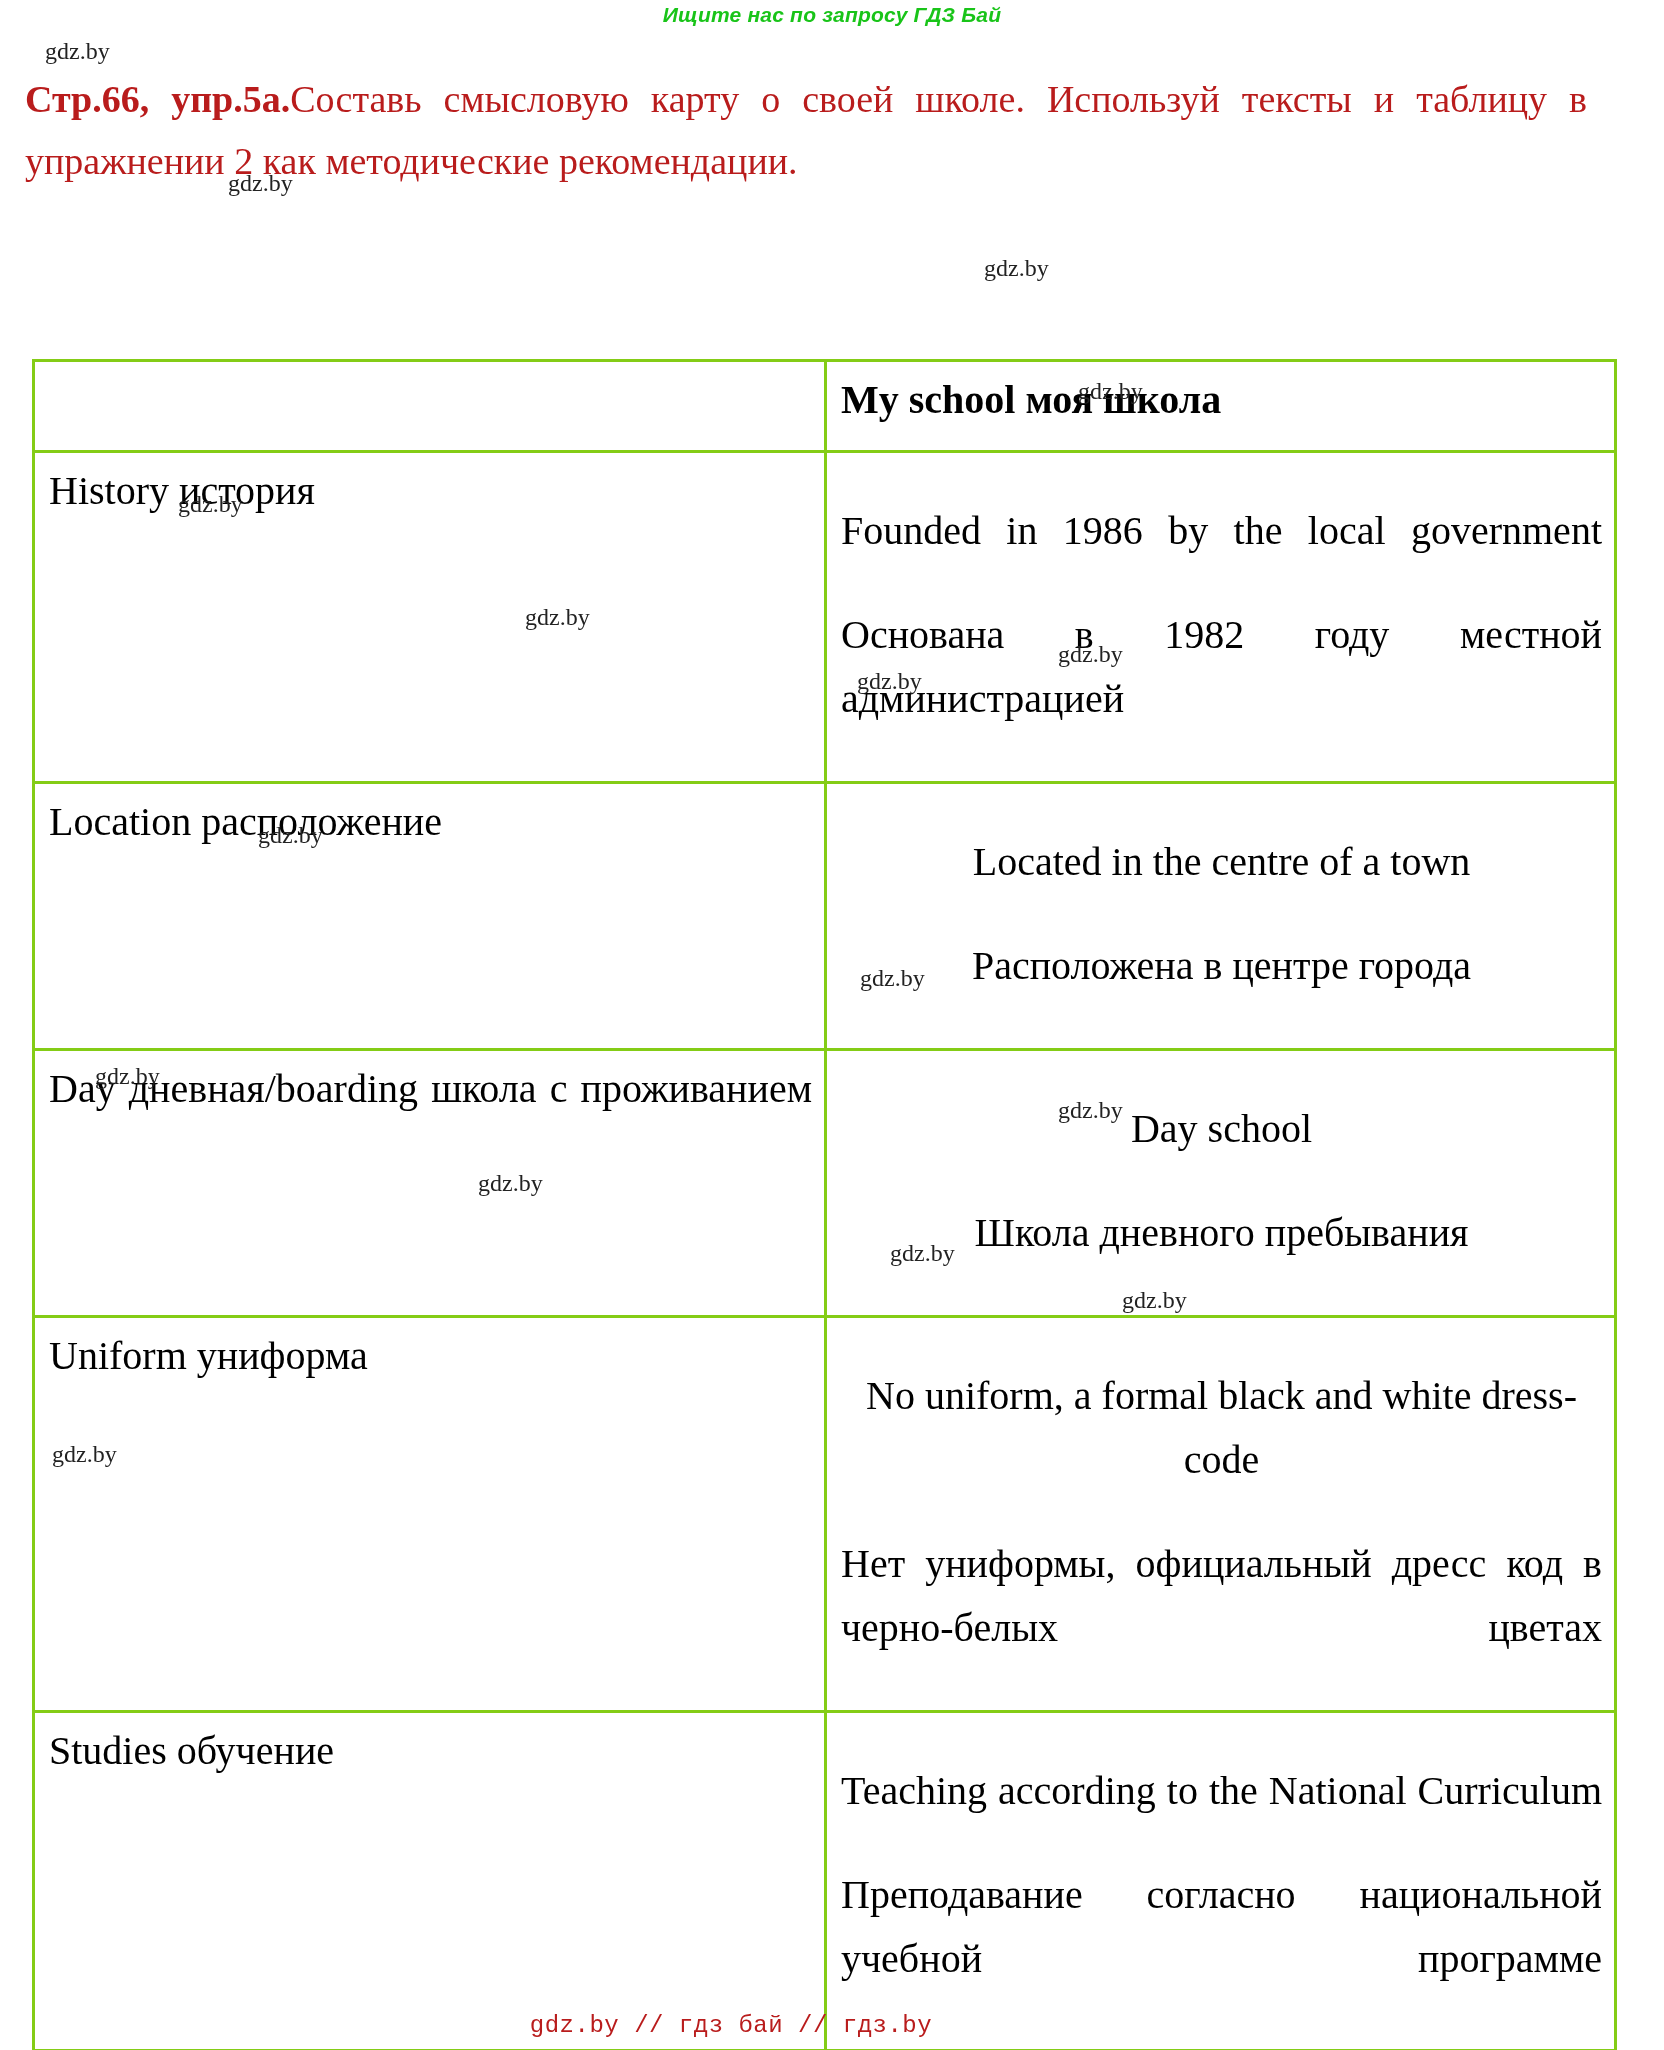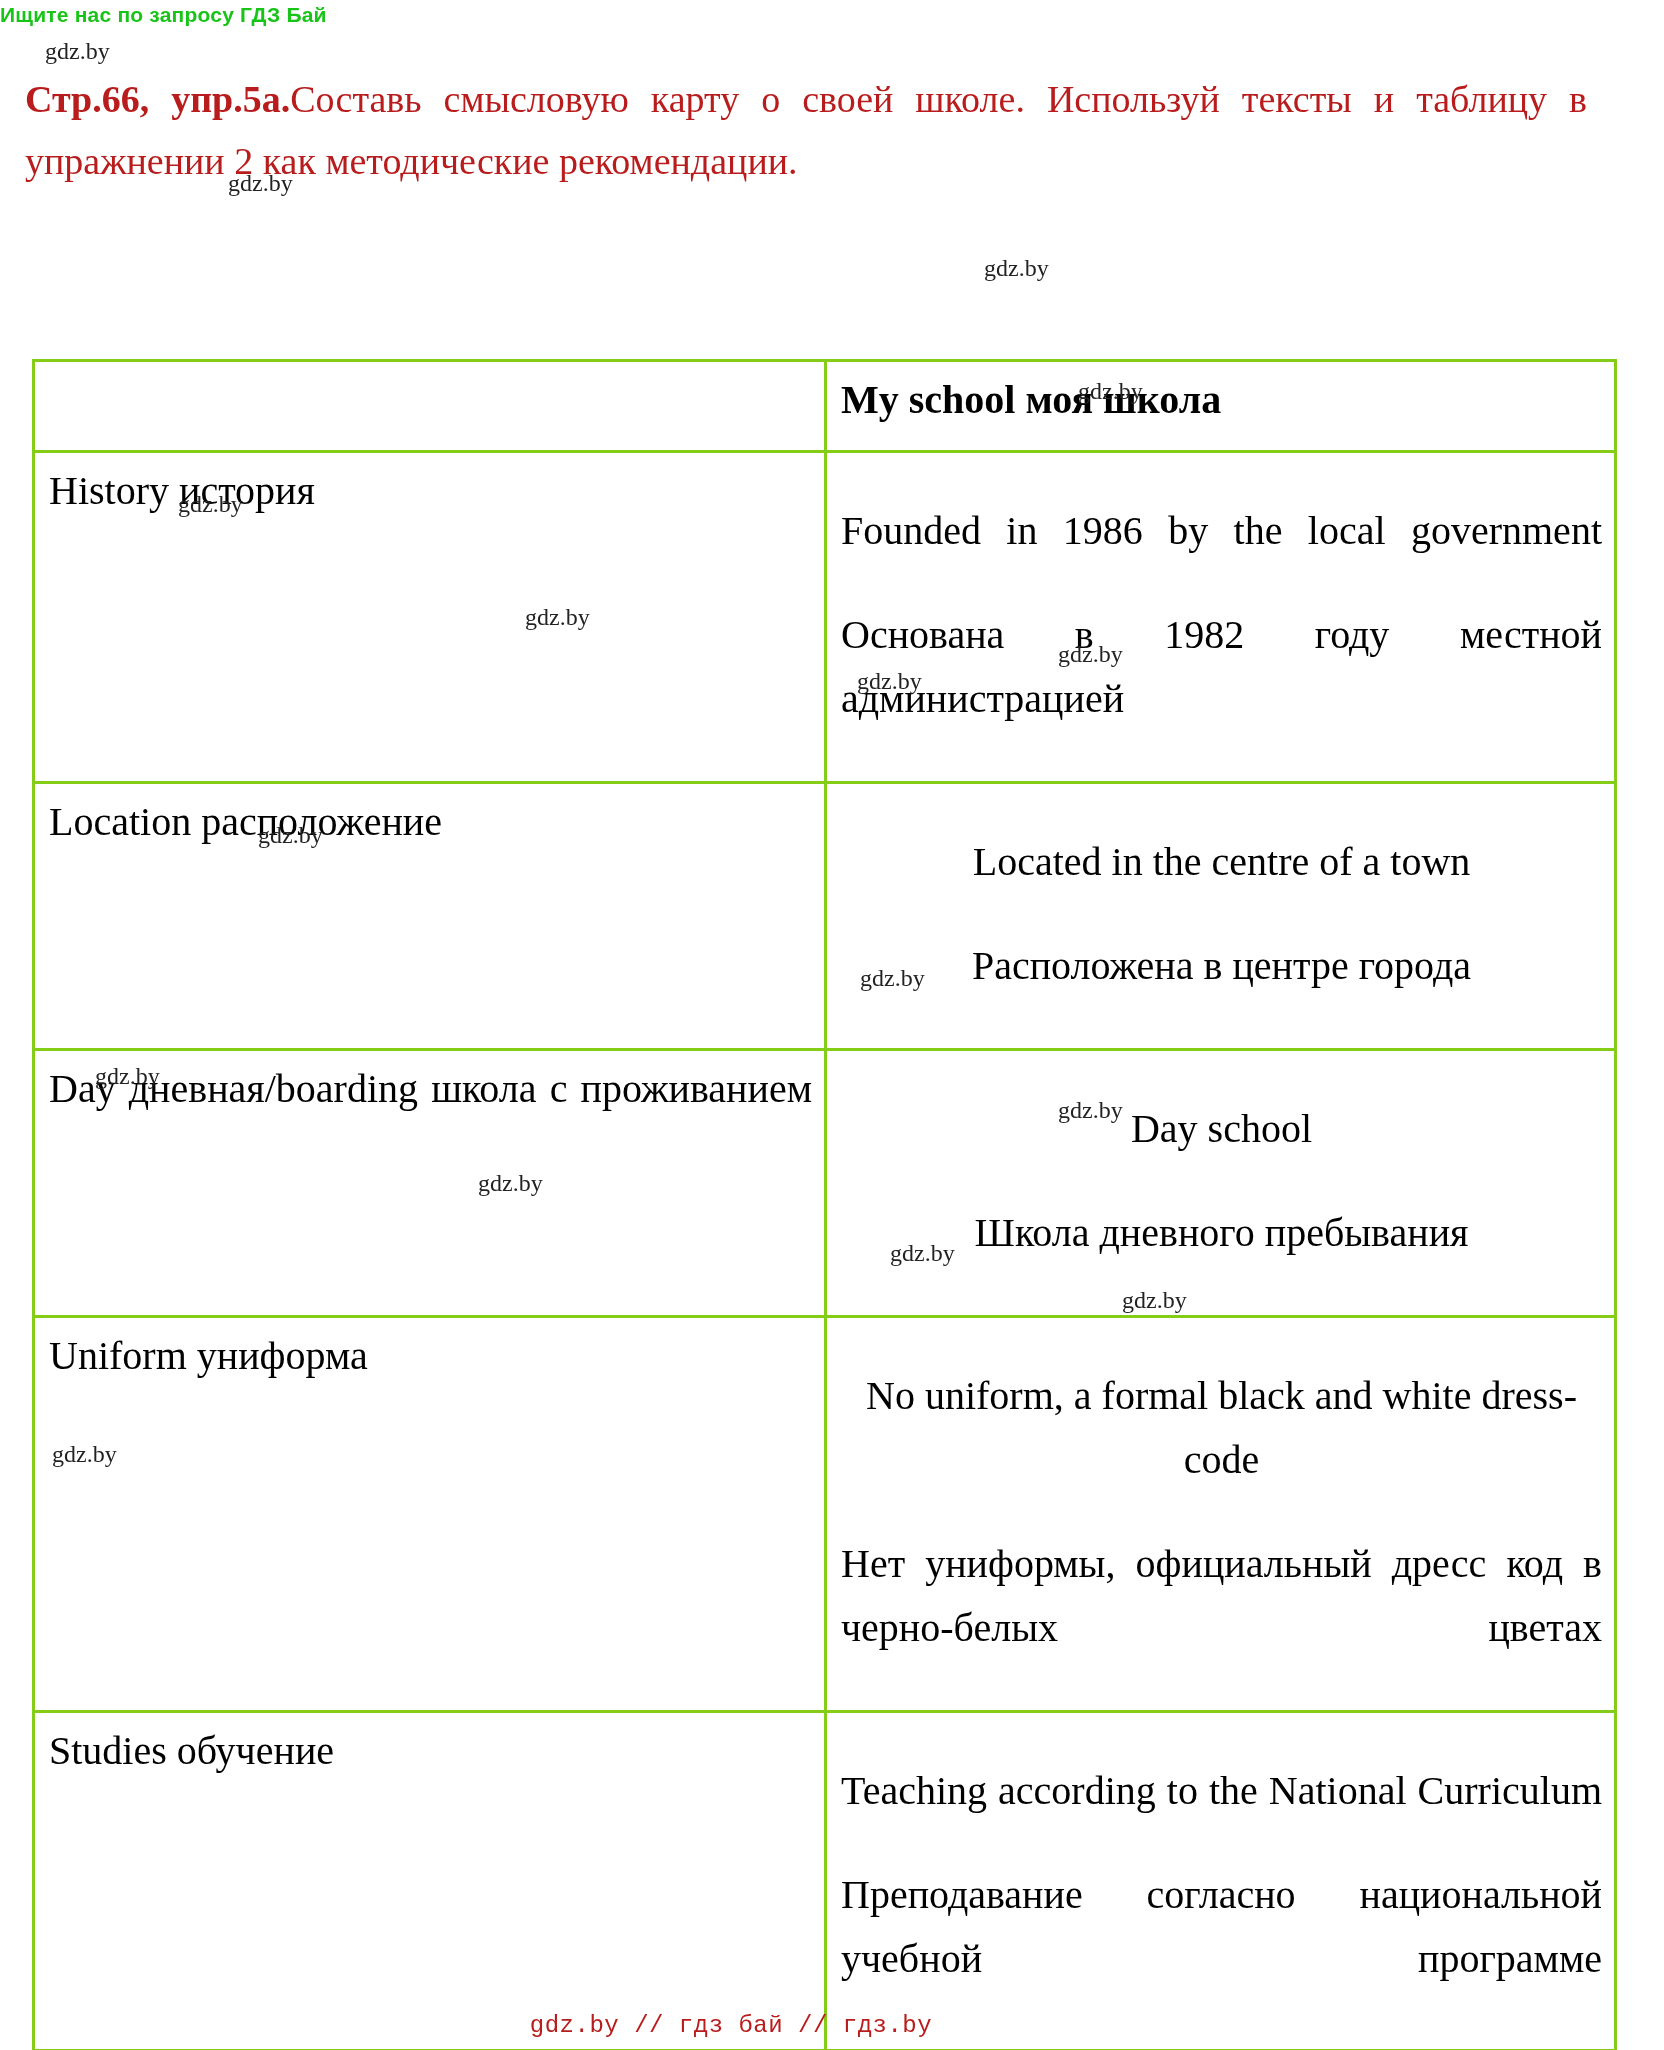--- a/index.html
+++ b/index.html
@@ -14,27 +14,28 @@
     font-family: "Liberation Serif", "DejaVu Serif", serif;
     overflow: hidden;
   }
 
   
   .top-banner {
     position: absolute;
     top: 0;
     left: 0;
     width: 1664px;
-    text-align: left;
+    text-align: center;
     font-family: "Liberation Sans", "DejaVu Sans", sans-serif;
     font-size: 21px;
     font-weight: bold;
     letter-spacing: 0.2px;
     line-height: 30px;
     color: #19c419;
+    font-style: italic;
   }
 
   
   .wm {
     position: absolute;
     font-family: Liberation Serif, serif;
     font-size: 24px;
     color: #222222;
     white-space: nowrap;
     pointer-events: none;

